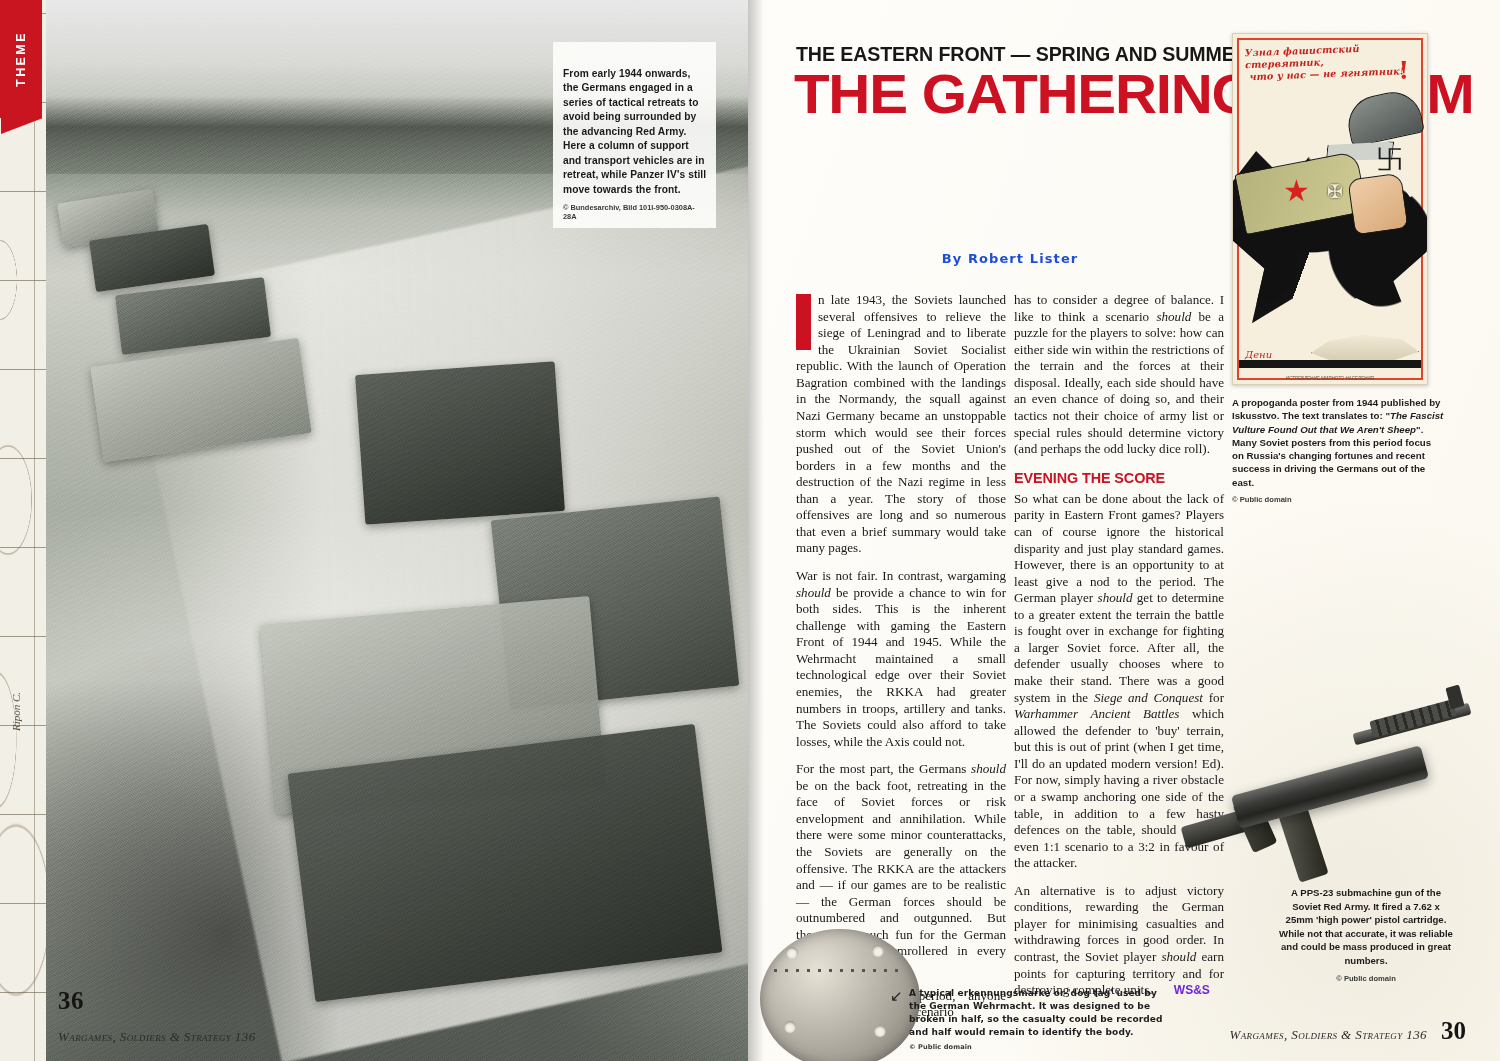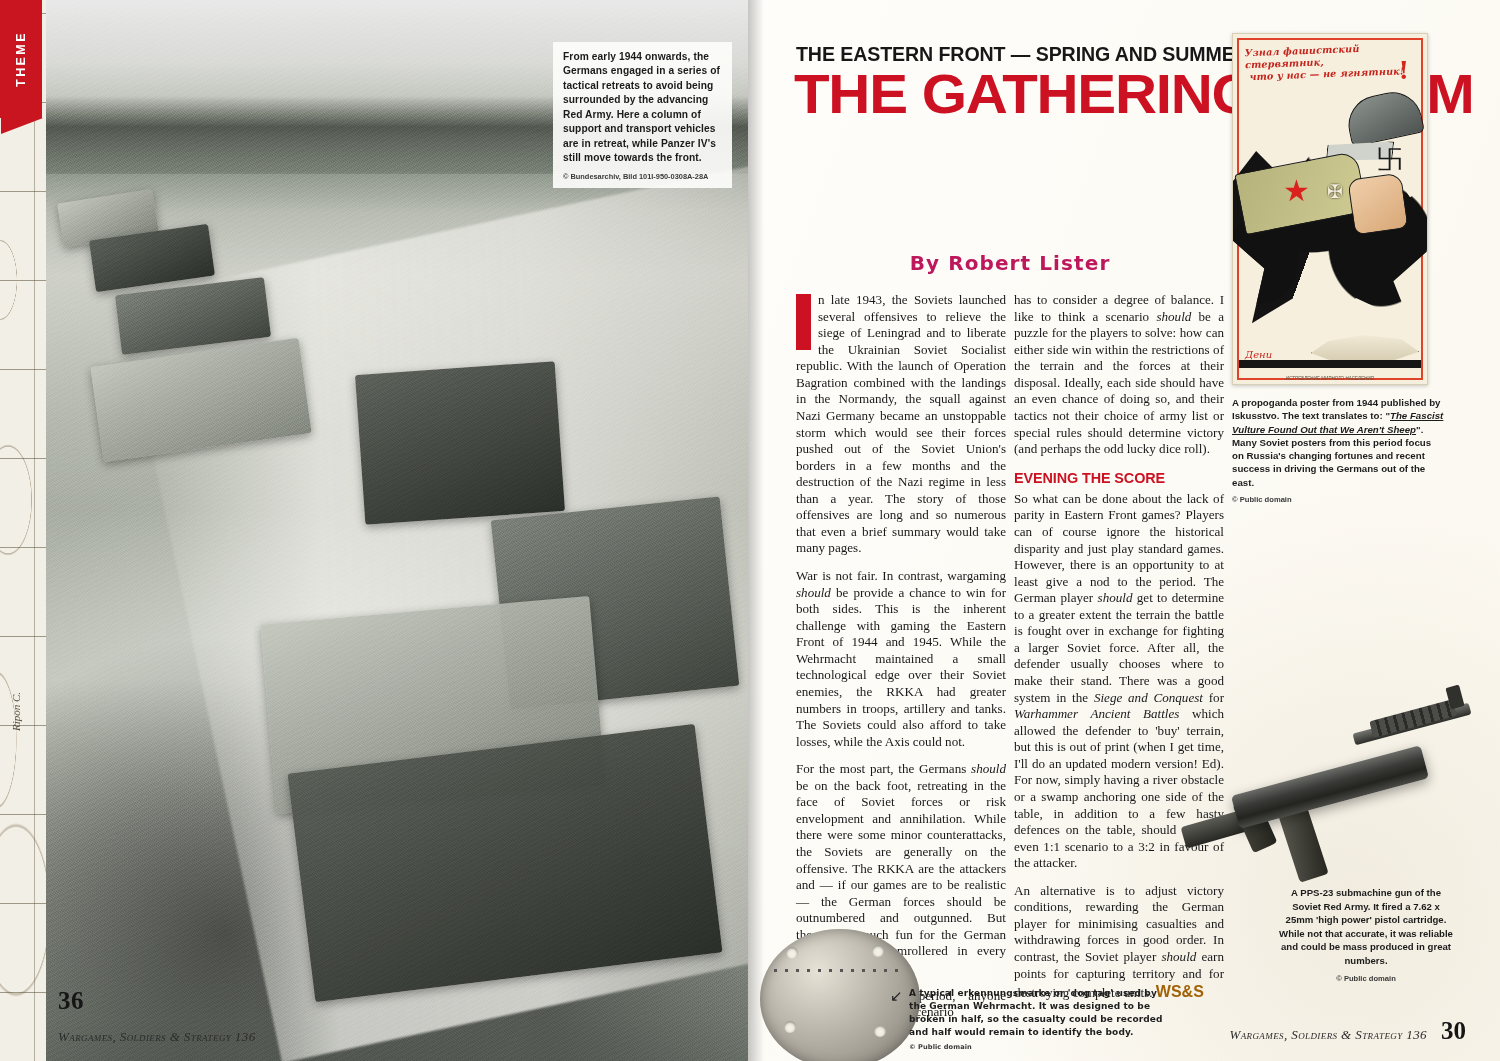--- a/index.html
+++ b/index.html
@@ -99,23 +99,23 @@
   #theme-tab .tab-text {
     position: absolute; left: 0; top: 0; width: 118px; height: 42px;
     transform: rotate(-90deg) translateX(-118px);
     transform-origin: left top;
     display: flex; align-items: center; justify-content: center;
     color: #fff; font-size: 12.5px; font-weight: bold; letter-spacing: 2.4px;
   }
 
   
   #photo-caption {
-    position: absolute; left: 553px; top: 42px; width: 179px;
+    position: absolute; left: 553px; top: 42px; width: 163px;
     background: rgba(252,252,250,0.93);
-    padding: 8px 9px 7px 10px;
+    padding: 25px 9px 7px 10px;
     z-index: 5;
   }
   #photo-caption .cap-body {
     font-size: 10.2px; line-height: 1.42; color: #1a1a1a; font-weight: bold;
     letter-spacing: .1px;
   }
   #photo-caption .cap-credit {
     margin-top: 6px; font-size: 7.4px; color: #3a3a3a; font-weight: bold;
   }
 
@@ -166,22 +166,22 @@
     transform: scaleX(1.04); transform-origin: left center;
     white-space: nowrap;
   }
   #standfirst {
     position: absolute; left: 48px; top: 138px; width: 428px;
     font-size: 15.2px; line-height: 1.42; color: #16181a;
     text-align: justify;
   }
   #byline {
     position: absolute; left: 48px; top: 251px; width: 428px;
-    text-align: center; font-size: 20px; font-weight: bold;
-    letter-spacing: 1.1px; color: #be185d;
+    text-align: center; font-size: 13px; font-weight: bold;
+    letter-spacing: 1.1px; color: #1d4ed8;
     font-family: "DejaVu Sans", sans-serif;
   }
 
   
   .col {
     position: absolute; top: 292px; width: 210px;
     font-family: "Liberation Serif", serif;
     font-size: 13.1px; line-height: 1.265;
     color: #19191b; text-align: justify;
   }
@@ -193,21 +193,21 @@
     font-family: "Liberation Sans Narrow", "Liberation Sans", sans-serif;
     font-size: 14.4px; font-weight: bold; color: #cc1122;
     letter-spacing: -0.1px; margin: 4px 0 4px 0;
     text-transform: uppercase; text-align: left;
   }
   .dropcap-wrap { position: relative; padding-left: 0; }
   .dropcap {
     float: left; width: 15px; height: 56px; margin: 2px 7px 0 0;
     background: #cc1122;
   }
-  .wss { color: #a16207; font-weight: bold; font-family: "Liberation Sans", sans-serif; font-size: 16px; }
+  .wss { color: #6d28d9; font-weight: bold; font-family: "Liberation Sans", sans-serif; font-size: 12px; margin-left: 18px; }
   .col em { font-style: italic; }
 
   
   #poster {
     position: absolute; left: 484px; top: 33px; width: 196px; height: 352px;
     background: #f6efdd;
     border: 1px solid #d8cfb6;
     box-shadow: 0 1px 4px rgba(0,0,0,.22);
     overflow: hidden;
   }
@@ -290,21 +290,21 @@
   }
   #poster .pfooter {
     position: absolute; left: 10px; right: 10px; bottom: 3px;
     font-size: 4.6px; color: #5a5244; text-align: center; line-height: 1.2;
   }
   #poster-caption {
     position: absolute; left: 484px; top: 396px; width: 212px;
     font-size: 9.7px; line-height: 1.37; color: #1d1d1d; font-weight: bold;
   }
   #poster-caption .credit { margin-top: 6px; font-size: 7.6px; font-weight: bold; color: #3a3a3a; }
-  #poster-caption em { font-style: italic; text-decoration: underline; }
+  #poster-caption em { font-style: italic; }
 
   
   #smg {
     position: absolute; left: 432px; top: 648px; width: 300px; height: 280px;
   }
   #smg .body {
     position: absolute; left: 52px; top: 122px; width: 196px; height: 34px;
     background: linear-gradient(180deg, #6b6b68 0%, #3a3a38 38%, #23231f 70%, #4a4a46 100%);
     border-radius: 5px; transform: rotate(-15deg);
     box-shadow: 0 4px 12px rgba(0,0,0,.35);

